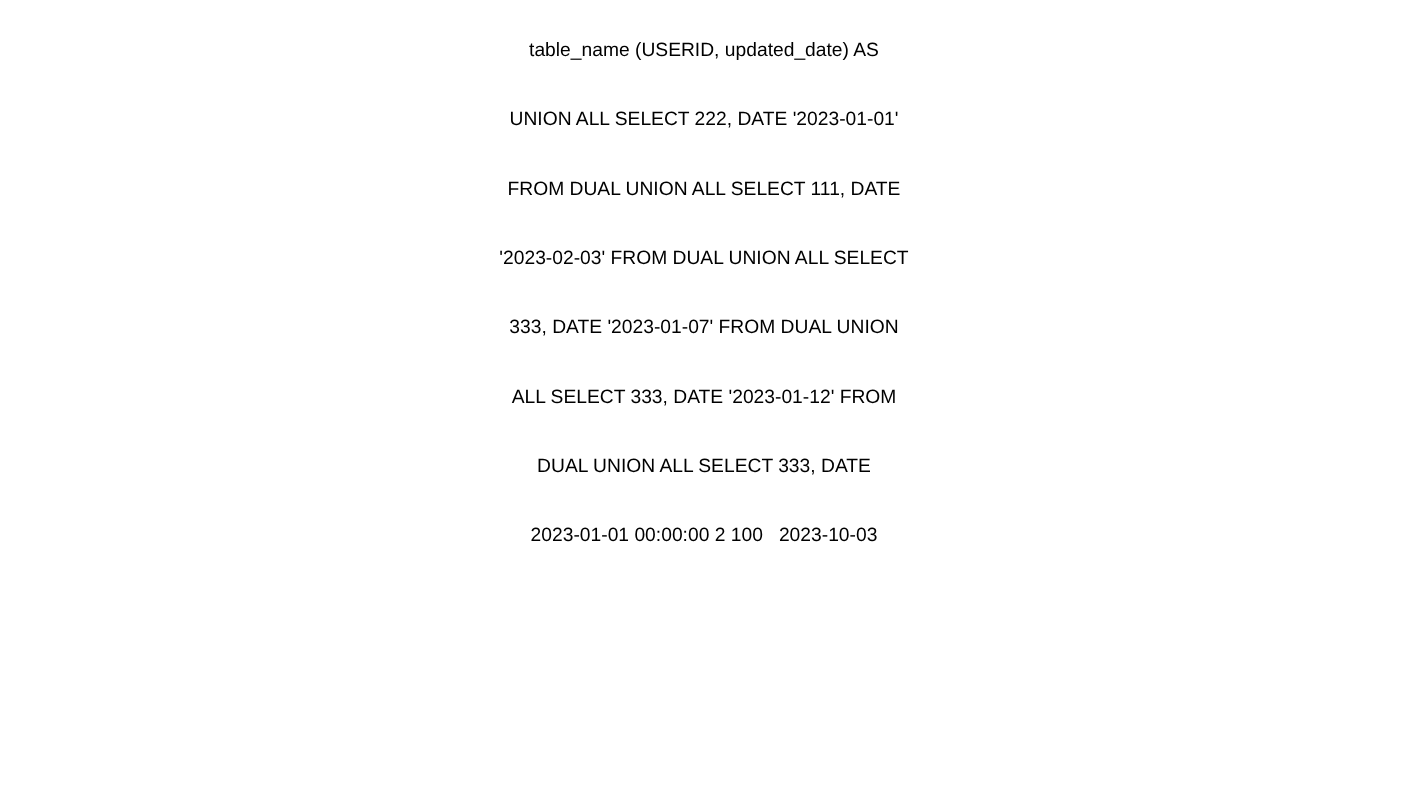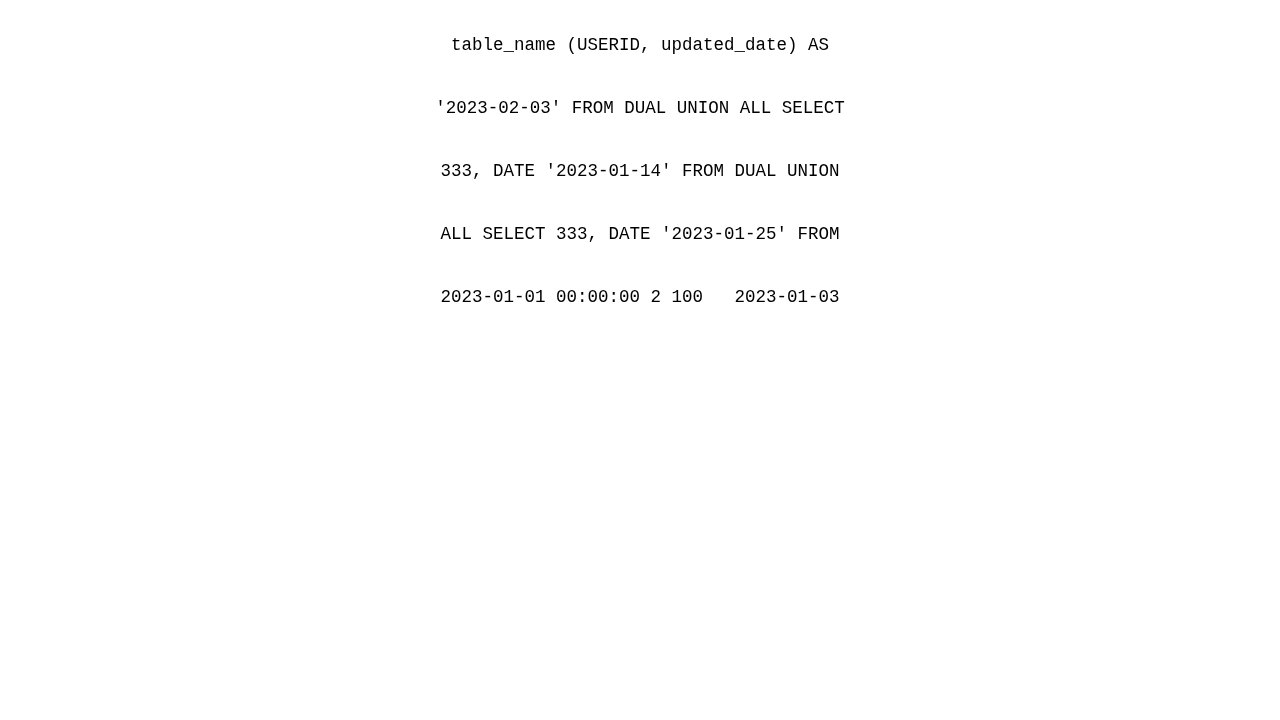--- a/index.html
+++ b/index.html
@@ -34,33 +34,35 @@
     line-height: 21px;
     letter-spacing: 0px;
     white-space: pre-wrap;
     word-wrap: break-word;
     overflow-wrap: break-word;
     color: #000000;
     -webkit-font-smoothing: antialiased;
   }
   .doc-line {
     display: block;
-    font-family: Liberation Mono, monospace;
   }
 </style>
 </head>
 <body>
 
 <div id="page">
   <div id="text-column">
     <span class="doc-line">table_name (USERID, updated_date) AS</span>
+    <span class="doc-line">UNION ALL SELECT 222, DATE '2023-01-01'</span>
+    <span class="doc-line">FROM DUAL UNION ALL SELECT 111, DATE</span>
     <span class="doc-line">'2023-02-03' FROM DUAL UNION ALL SELECT</span>
-    <span class="doc-line">333, DATE '2023-01-14' FROM DUAL UNION</span>
-    <span class="doc-line">ALL SELECT 333, DATE '2023-01-25' FROM</span>
-    <span class="doc-line">2023-01-01 00:00:00 2 100   2023-01-03</span>
+    <span class="doc-line">333, DATE '2023-01-07' FROM DUAL UNION</span>
+    <span class="doc-line">ALL SELECT 333, DATE '2023-01-12' FROM</span>
+    <span class="doc-line">DUAL UNION ALL SELECT 333, DATE</span>
+    <span class="doc-line">2023-01-01 00:00:00 2 100   2023-10-03</span>
     
     
     
     
     
     
     
     
     
     

